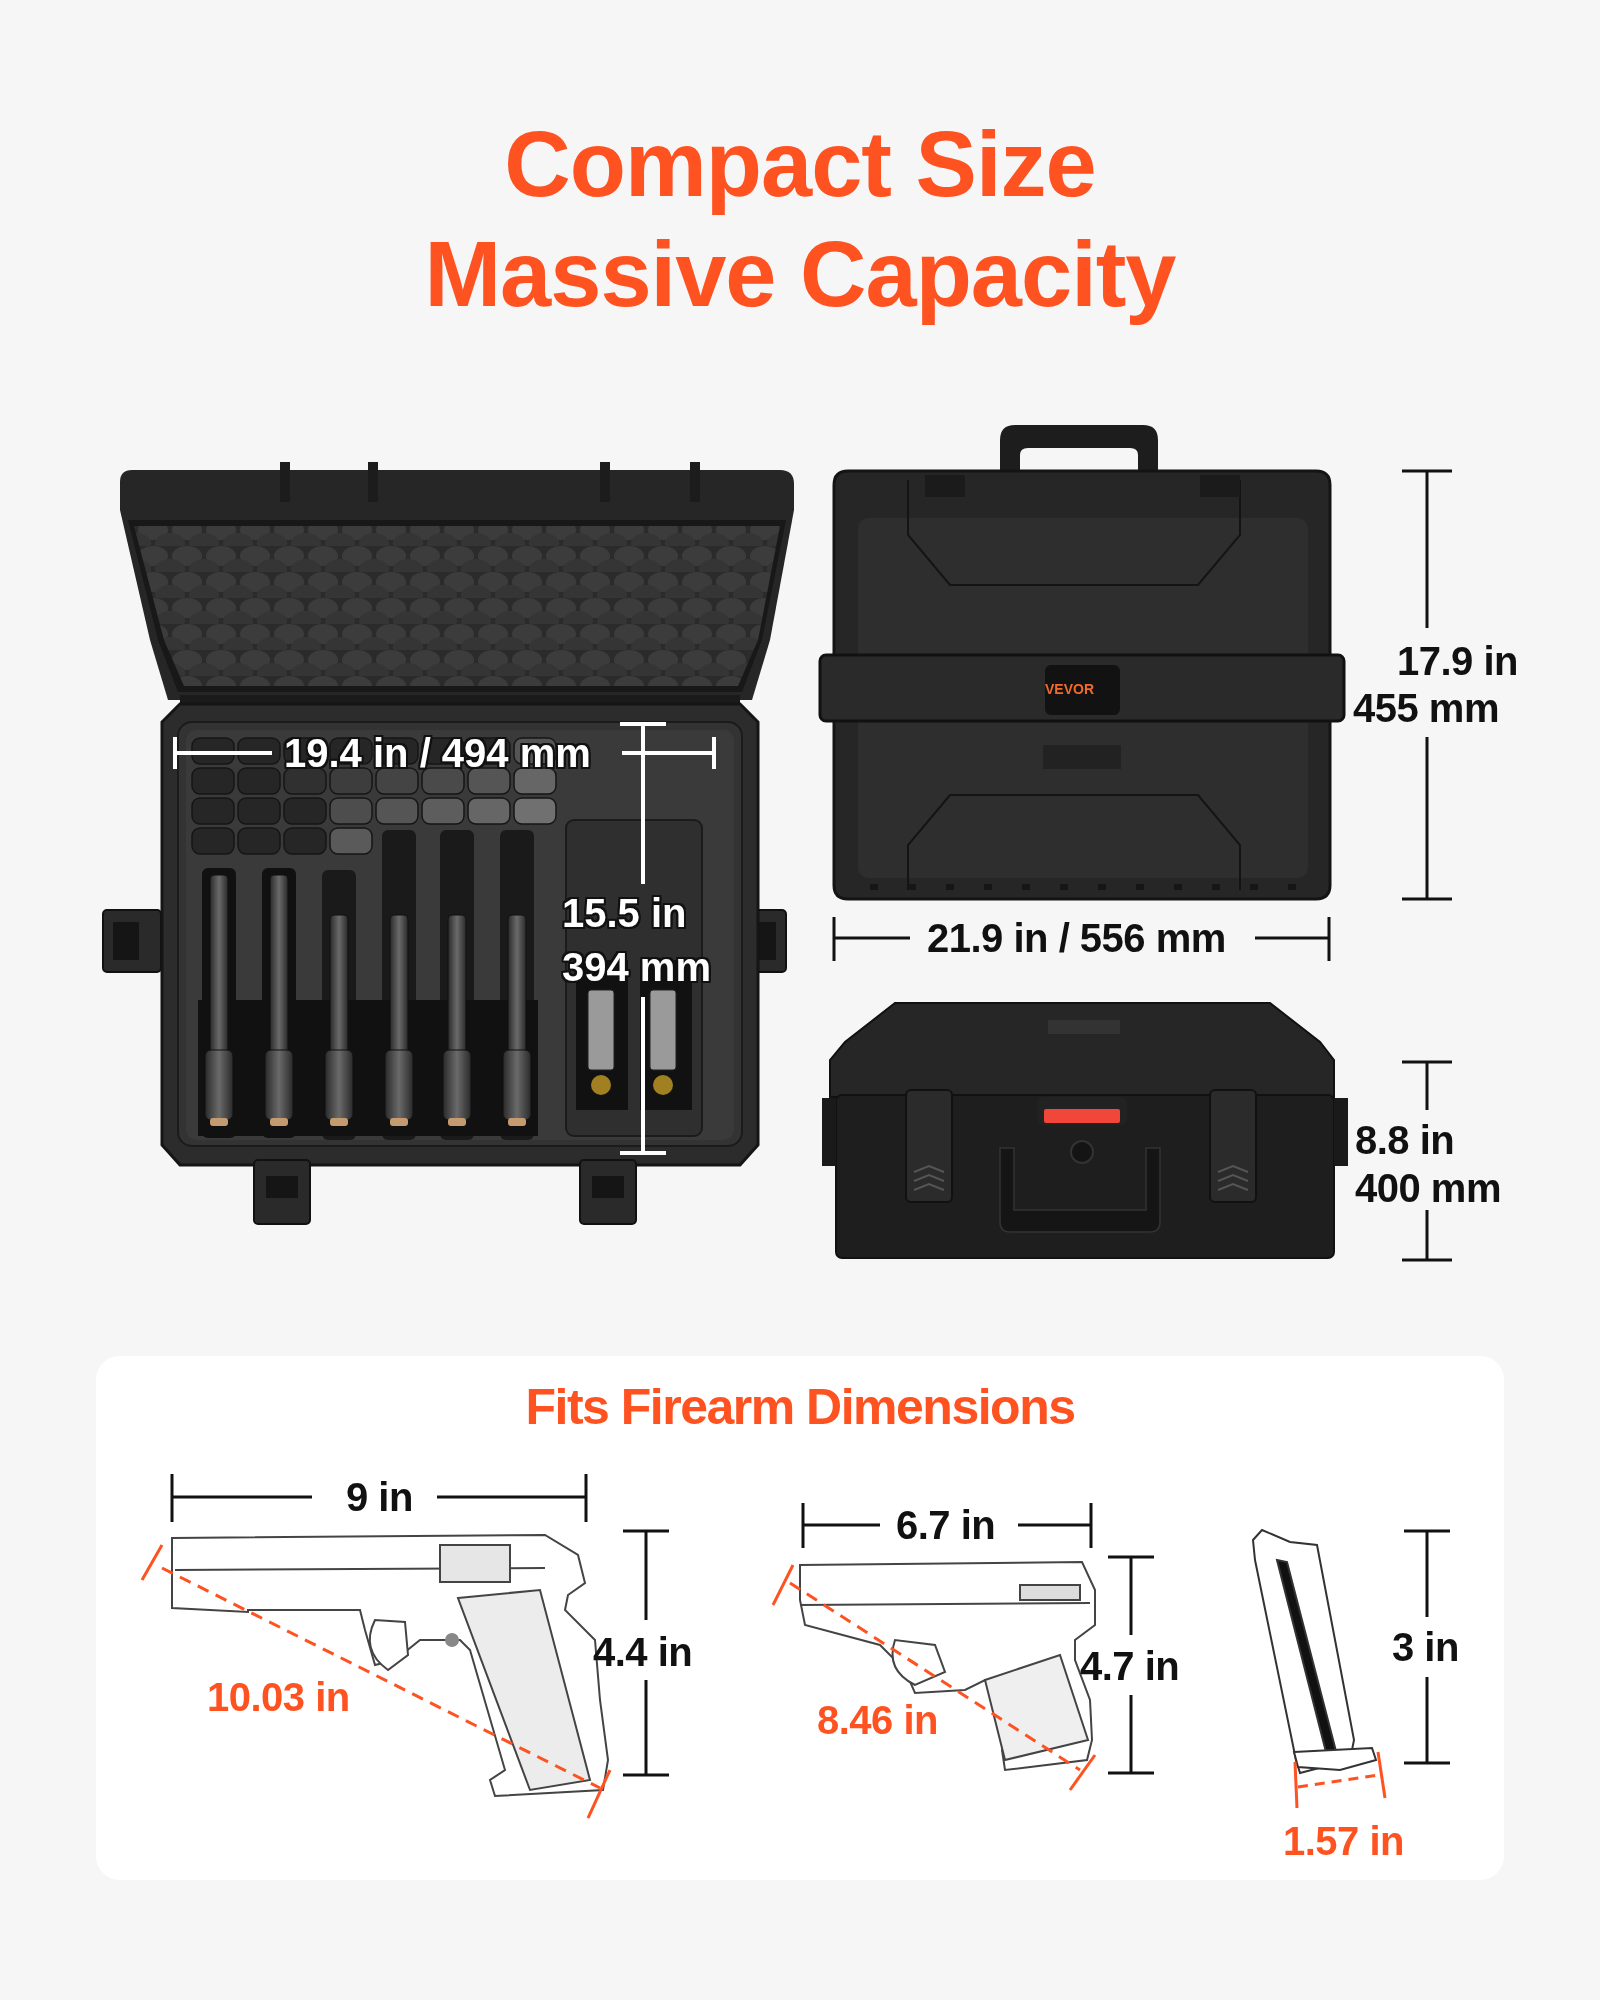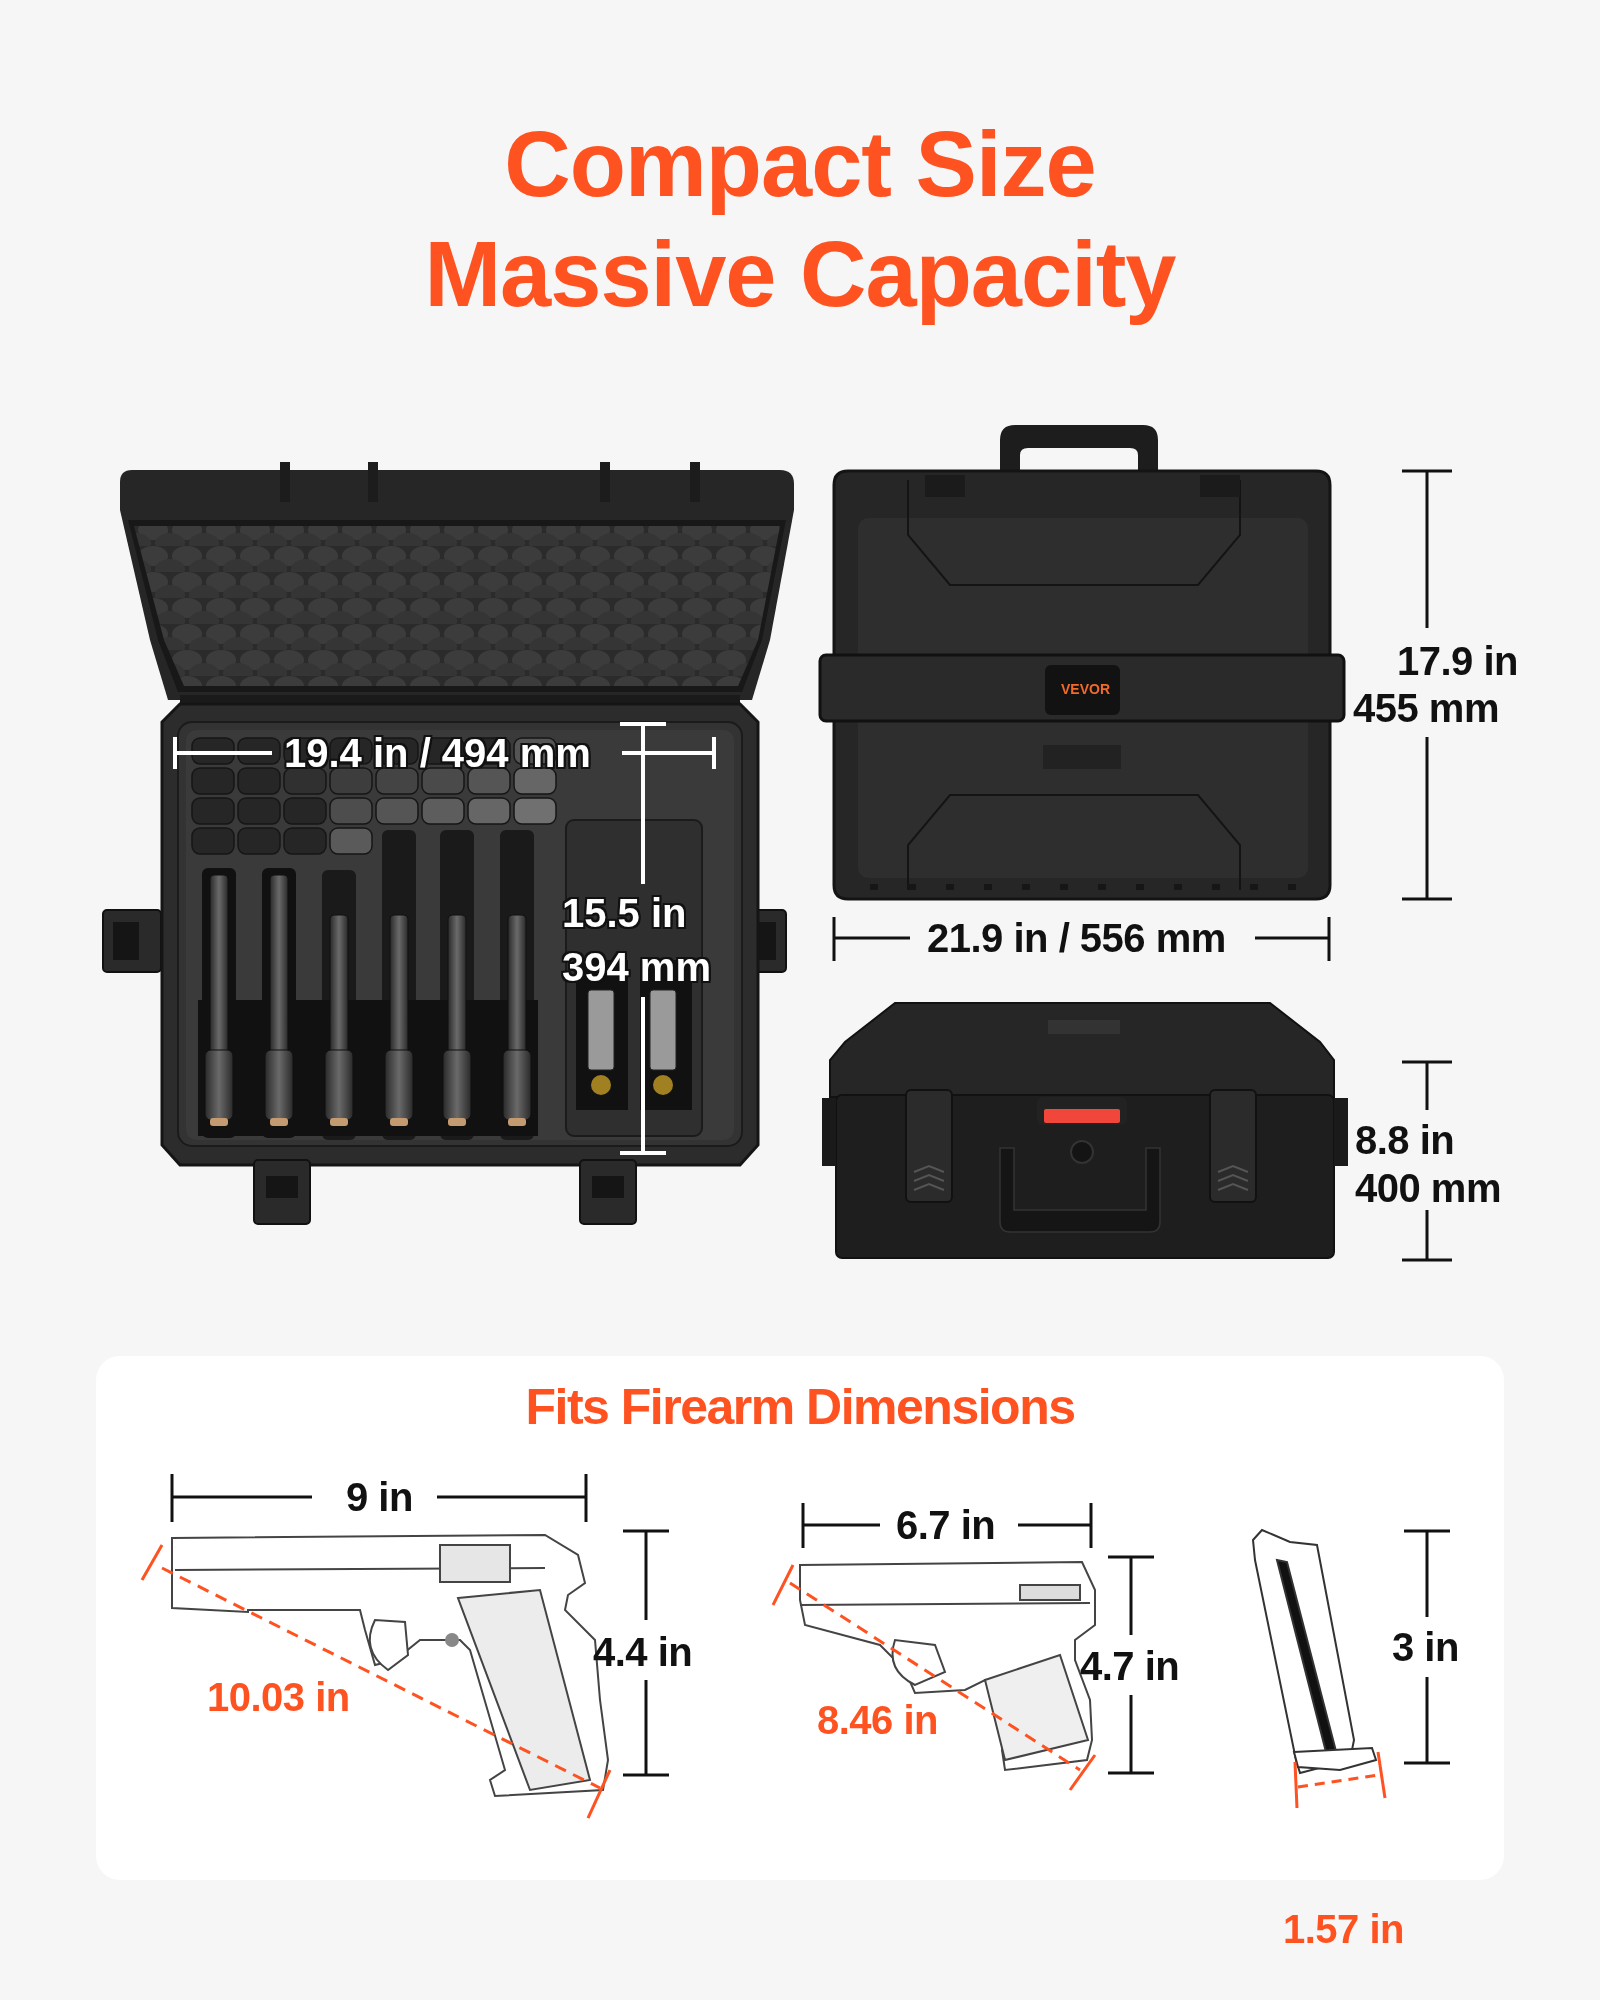--- a/index.html
+++ b/index.html
@@ -211,21 +211,21 @@
     <path d="M1000 1148 L1000 1222 Q1000 1232 1010 1232 L1150 1232 Q1160 1232 1160 1222 L1160 1148 L1146 1148 L1146 1210 L1014 1210 L1014 1148 Z" fill="#151515" stroke="#333" stroke-width="1.5"></path>
     <circle cx="1082" cy="1152" r="11" fill="#141414" stroke="#333" stroke-width="2"></circle>
   </g>
 
 </svg>
 
 <div class="dim-white" style="left:284px;top:733px;">19.4 in / 494 mm</div>
 <div class="dim-white" style="left:562px;top:893px;">15.5 in</div>
 <div class="dim-white" style="left:562px;top:947px;">394 mm</div>
 
-<div class="abs" style="left:1045px;top:682px;width:81px;text-align:center;color:#f06a2a;font-weight:700;font-size:14px;line-height:1;">VEVOR</div>
+<div class="abs" style="left:1045px;top:682px;width:81px;text-align:left;color:#f06a2a;font-weight:700;font-size:14px;line-height:1;">VEVOR</div>
 
 <div class="dim-text" style="left:1397px;top:641px;">17.9 in</div>
 <div class="dim-text" style="left:1353px;top:688px;">455 mm</div>
 <div class="dim-text" style="left:927px;top:918px;">21.9 in / 556 mm</div>
 <div class="dim-text" style="left:1355px;top:1120px;">8.8 in</div>
 <div class="dim-text" style="left:1355px;top:1168px;">400 mm</div>
 
 <div class="panel"></div>
 <div class="panel-title">Fits Firearm Dimensions</div>
 
@@ -292,13 +292,13 @@
 
 <div class="dim-text" style="left:346px;top:1477px;">9 in</div>
 <div class="dim-text" style="left:593px;top:1632px;">4.4 in</div>
 <div class="orange-text" style="left:207px;top:1677px;">10.03 in</div>
 
 <div class="dim-text" style="left:896px;top:1505px;">6.7 in</div>
 <div class="dim-text" style="left:1080px;top:1646px;">4.7 in</div>
 <div class="orange-text" style="left:817px;top:1700px;">8.46 in</div>
 
 <div class="dim-text" style="left:1392px;top:1627px;">3 in</div>
-<div class="orange-text" style="left:1283px;top:1909px;">1.57 in</div>
+<div class="orange-text" style="left:1283px;top:1821px;">1.57 in</div>
 
 </body></html>

